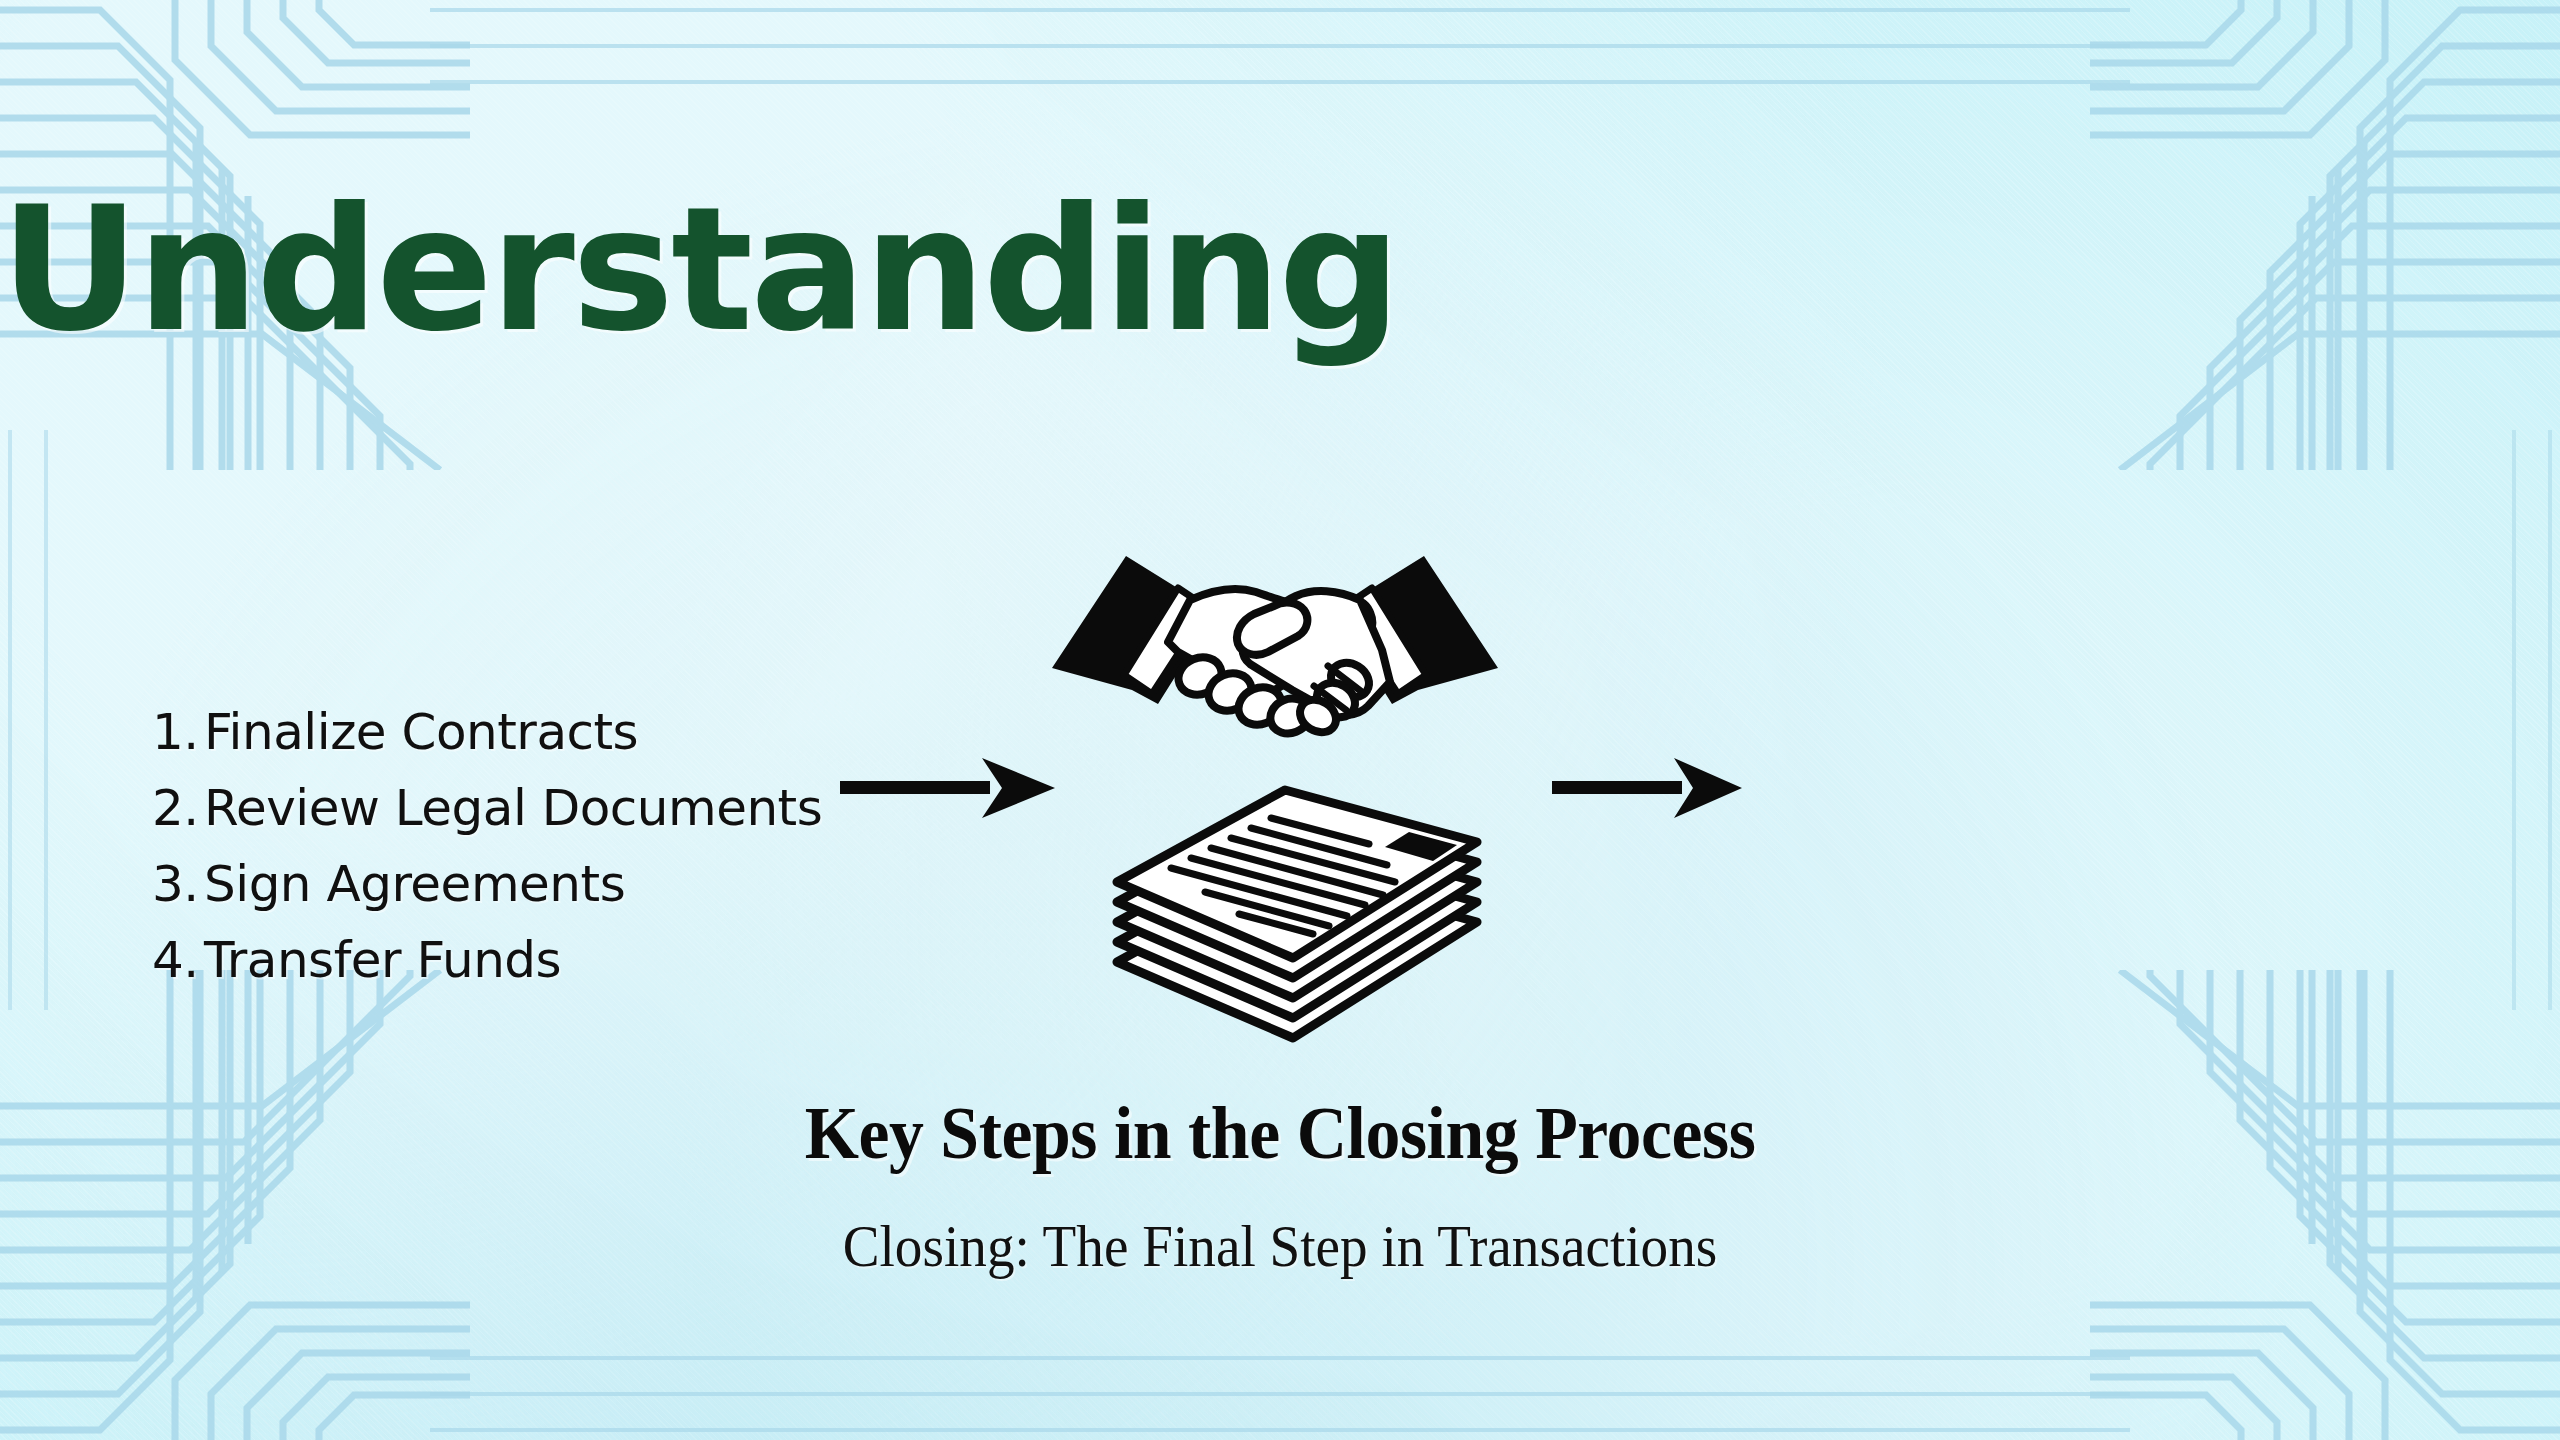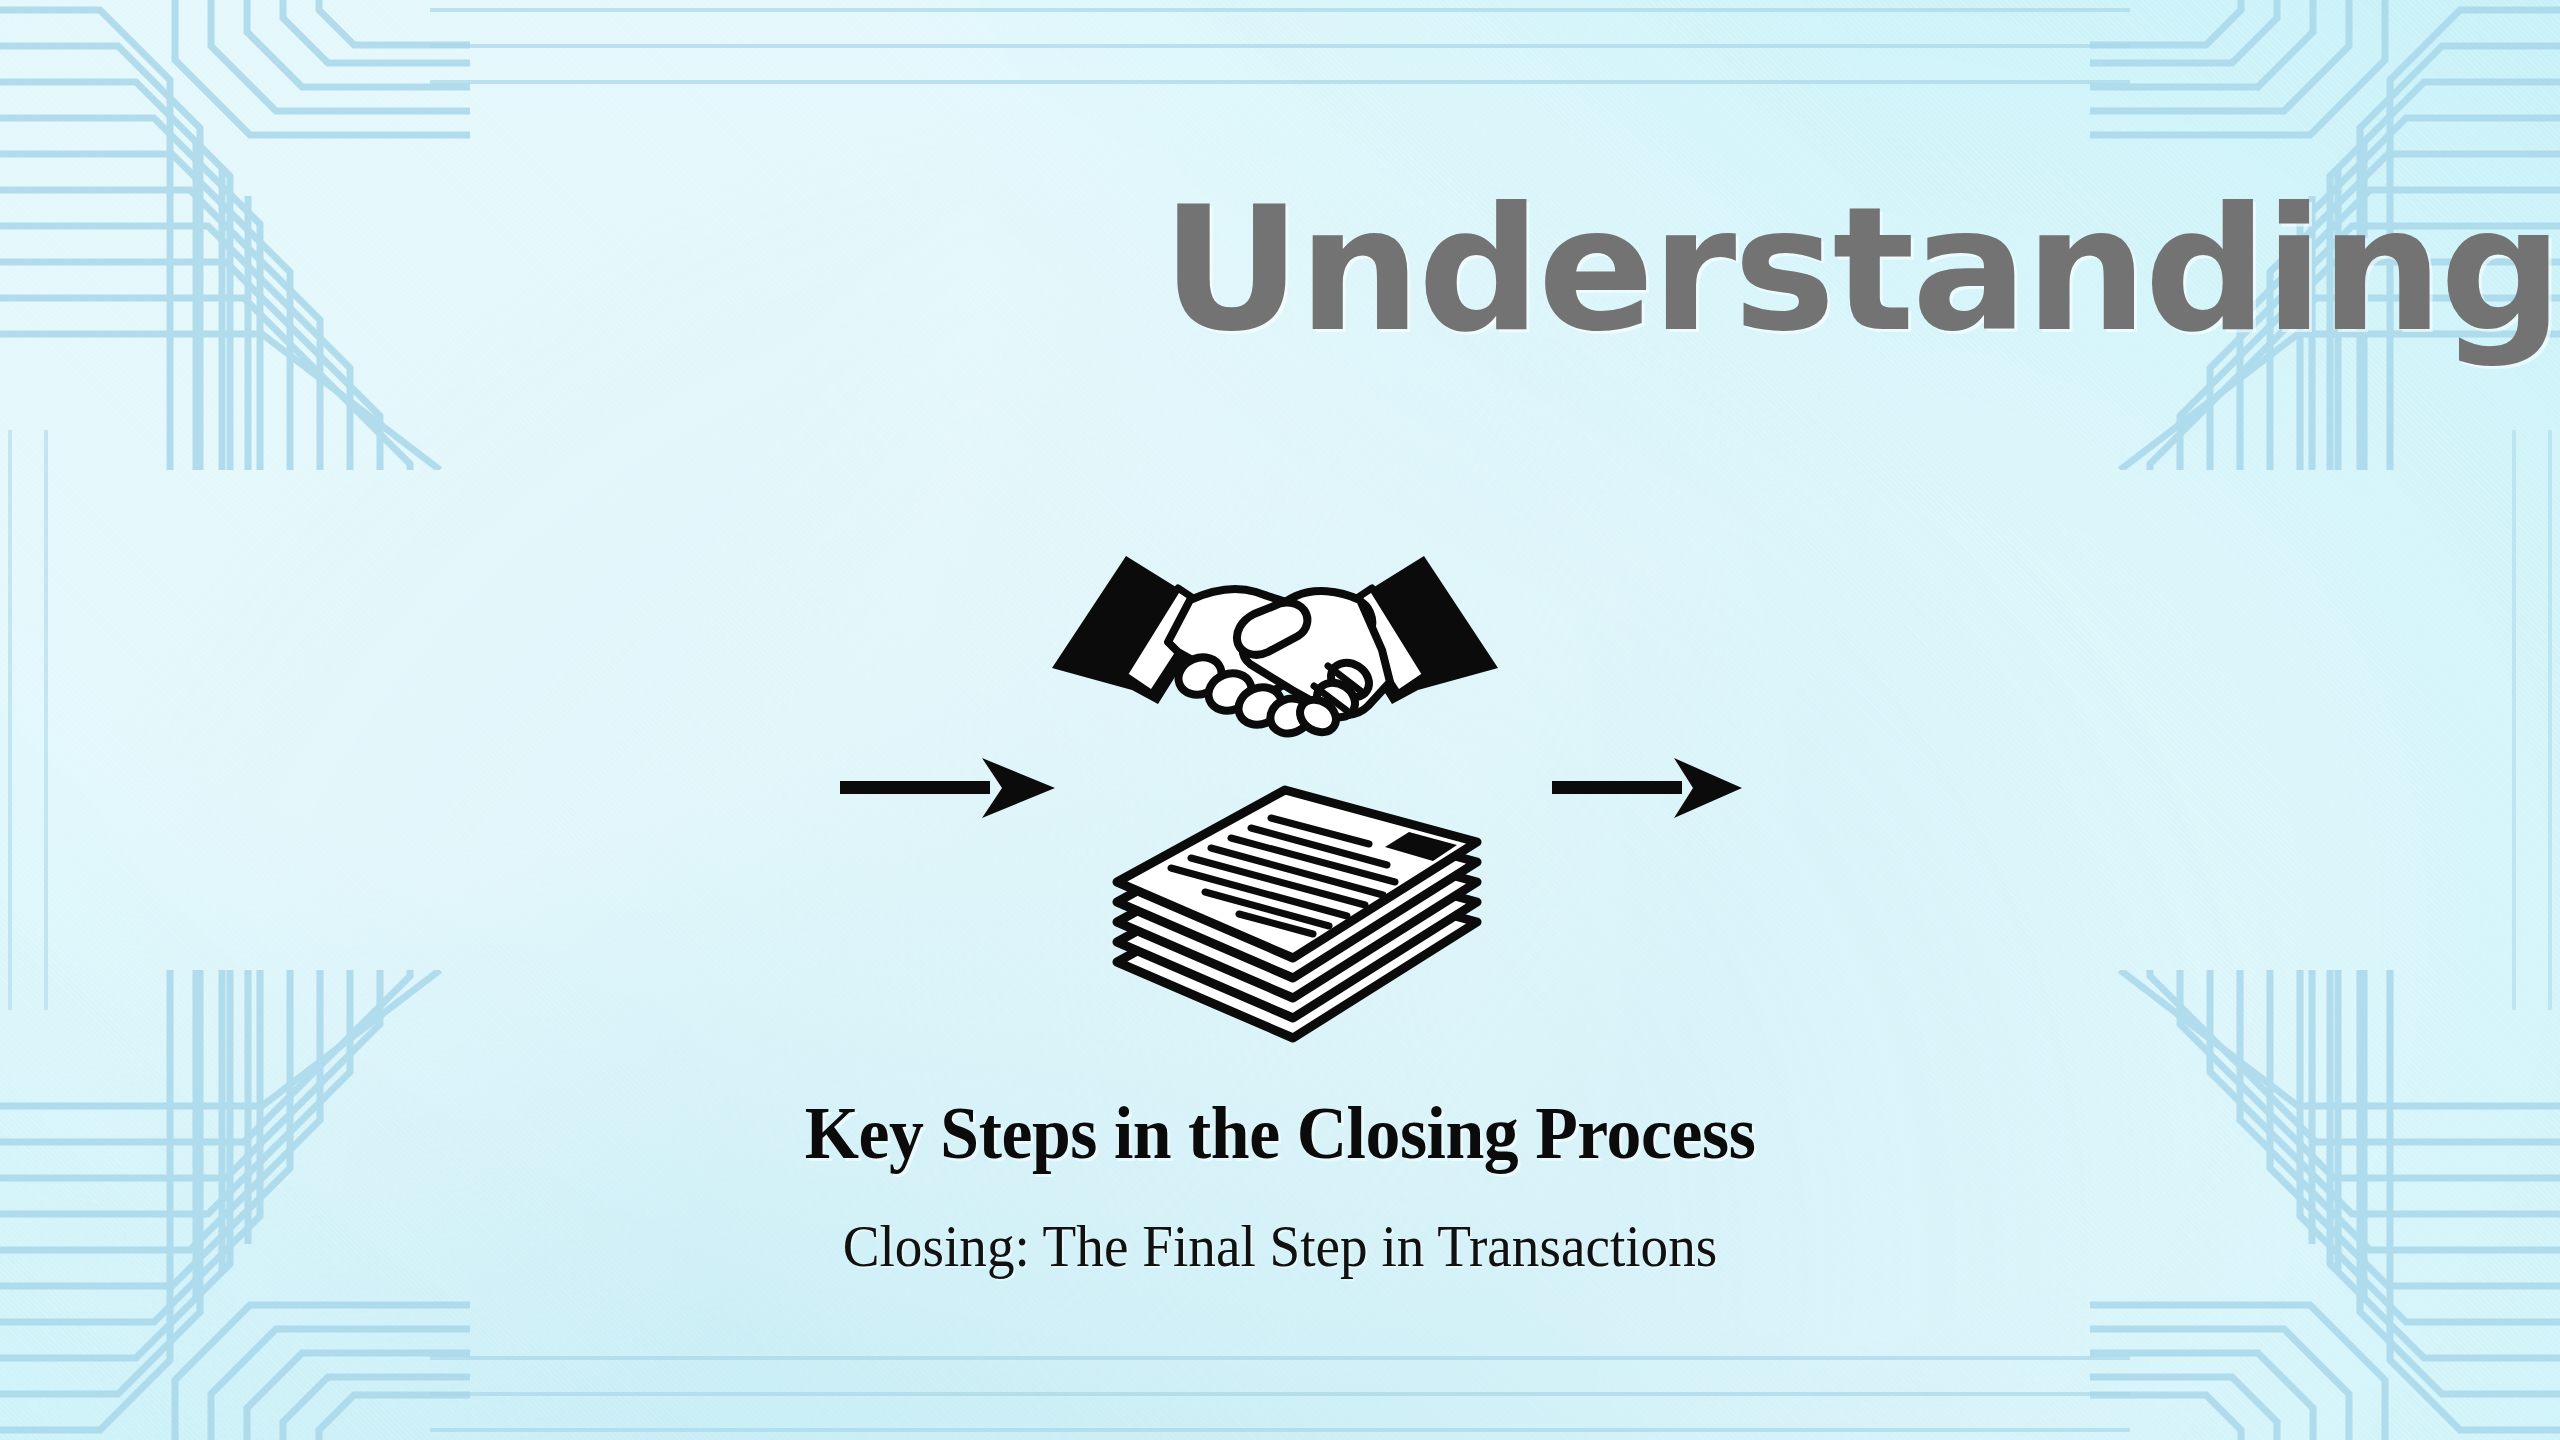--- a/index.html
+++ b/index.html
@@ -51,29 +51,29 @@
   }
   .edge-band svg { display:block; width:100%; height:100%; }
   .edge-top   { top: 0;    left: 430px; right: 430px; height: 130px; }
   .edge-bot   { bottom: 0; left: 430px; right: 430px; height: 130px; transform: scaleY(-1); }
   .edge-left  { left: 0;   top: 430px;  bottom: 430px; width: 120px; }
   .edge-right { right: 0;  top: 430px;  bottom: 430px; width: 120px; transform: scaleX(-1); }
 
   
   .slide-title {
     position: absolute;
-    left: 0; right: 0;
+    left: 0; right: 8px;
     top: 72px;
-    text-align: right;
+    text-align: left;
     font-family: "DejaVu Sans", sans-serif;
     font-weight: 700;
     font-size: 172px;
     line-height: 0.97;
     letter-spacing: -3px;
-    color: #737373;
+    color: #14532d;
     text-shadow: 3px 3px 0 rgba(255,255,255,.55);
   }
   .slide-title .t-line { display: block; }
 
   
   .steps-list {
     position: absolute;
     left: 152px;
     top: 694px;
     margin: 0;
@@ -282,20 +282,34 @@
         <path d="M10 0 V1000"></path>
           <path d="M46 0 V1000"></path>
       </g>
     </svg>
   </div>
 
   <h1 class="slide-title">
     <span class="t-line">Understanding</span>
   </h1>
 
+  <ol class="steps-list">
+    <li>
+      <span class="num">1.</span><span>Finalize Contracts</span>
+    </li>
+    <li>
+      <span class="num">2.</span><span>Review Legal Documents</span>
+    </li>
+    <li>
+      <span class="num">3.</span><span>Sign Agreements</span>
+    </li>
+    <li>
+      <span class="num">4.</span><span>Transfer Funds</span>
+    </li>
+  </ol>
 
   <div class="flow-arrow arrow-left">
     <svg width="215" height="72" viewBox="0 0 215 72" xmlns="http://www.w3.org/2000/svg">
       <rect x="0" y="29" width="150" height="13" fill="#0b0b0b"></rect>
       <path d="M142 6 L215 36 L142 66 L162 36 Z" fill="#0b0b0b"></path>
     </svg>
   </div>
 
   <div class="flow-arrow arrow-right">
     <svg width="190" height="72" viewBox="0 0 190 72" xmlns="http://www.w3.org/2000/svg">

